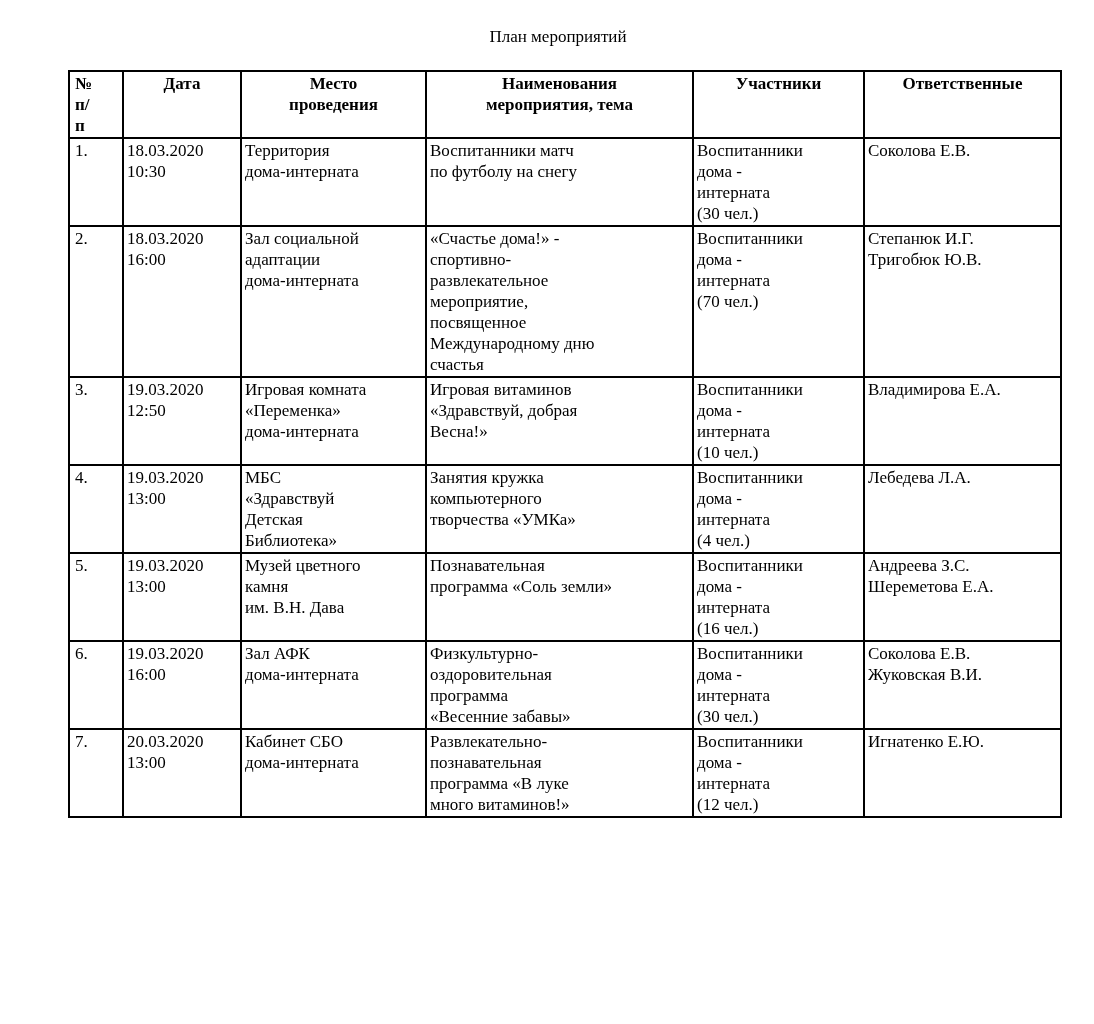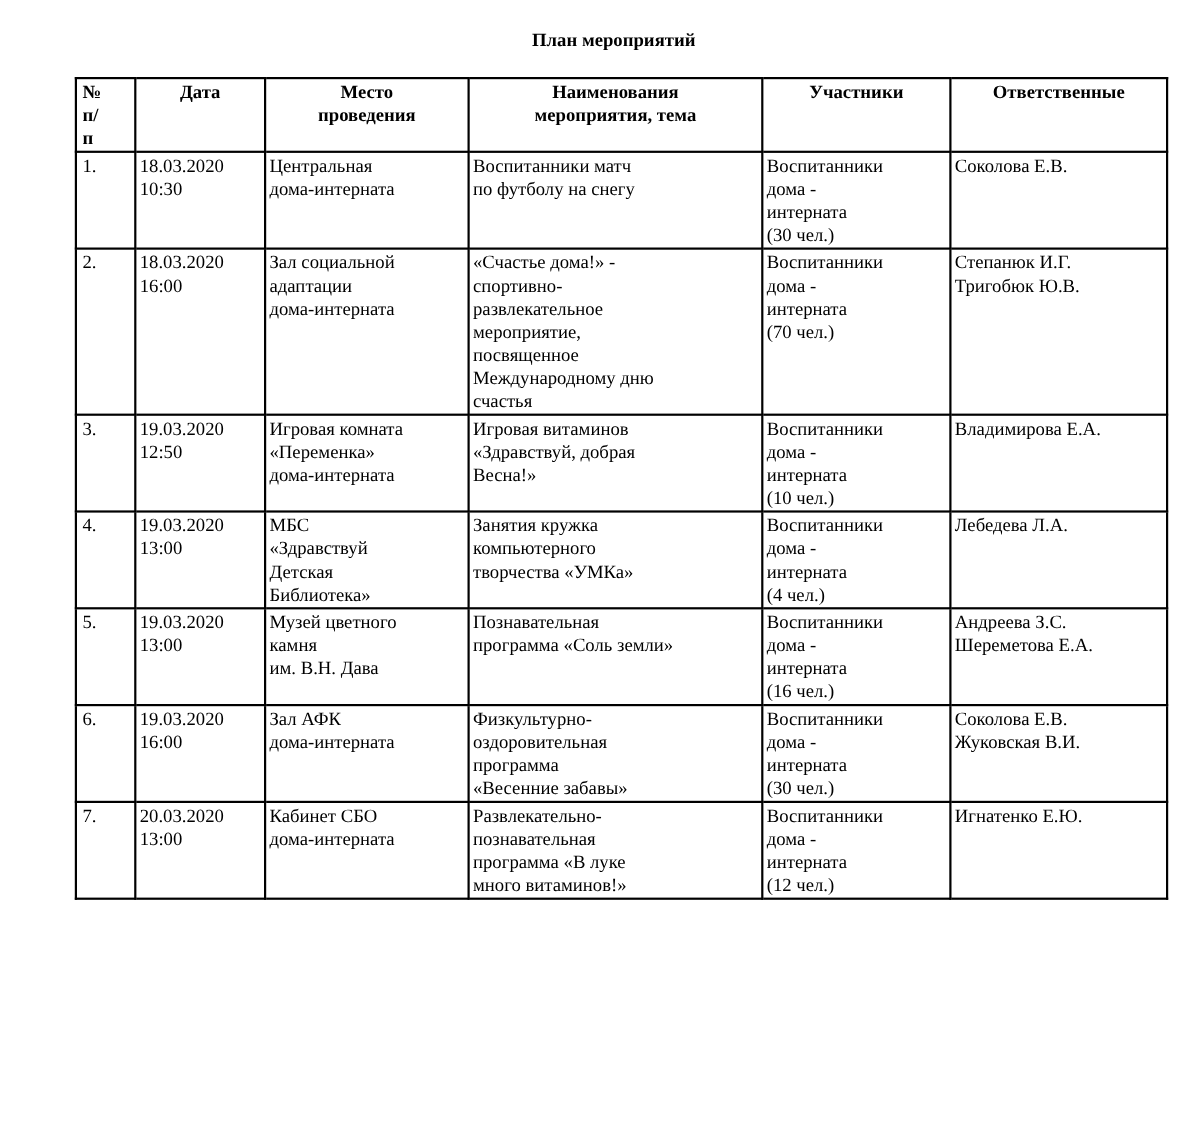--- a/index.html
+++ b/index.html
@@ -14,21 +14,21 @@
     width: 1094px;
     height: 1024px;
     background: #ffffff;
     overflow: hidden;
   }
   .doc-title {
     padding-top: 27px;
     width: 992px;
     margin-left: 62px;
     text-align: center;
-    font-weight: bold;
+    font-weight: normal;
     font-size: 17px;
     line-height: 20px;
   }
   .events-table {
     margin-left: 68px;
     margin-top: 23px;
     border-collapse: collapse;
     table-layout: fixed;
     width: 992px;
   }
@@ -89,21 +89,21 @@
 мероприятия, тема</th>
         <th class="col-4">Участники</th>
         <th class="col-5">Ответственные</th>
       </tr>
     </thead>
     <tbody>
         <tr>
           <td class="col-0">1.</td>
           <td class="col-1">18.03.2020
 10:30</td>
-          <td class="col-2">Центральная
+          <td class="col-2">Территория
 дома-интерната</td>
           <td class="col-3">Воспитанники матч
 по футболу на снегу</td>
           <td class="col-4">Воспитанники
 дома -
 интерната
 (30 чел.)</td>
           <td class="col-5">Соколова Е.В.</td>
         </tr>
         <tr>

